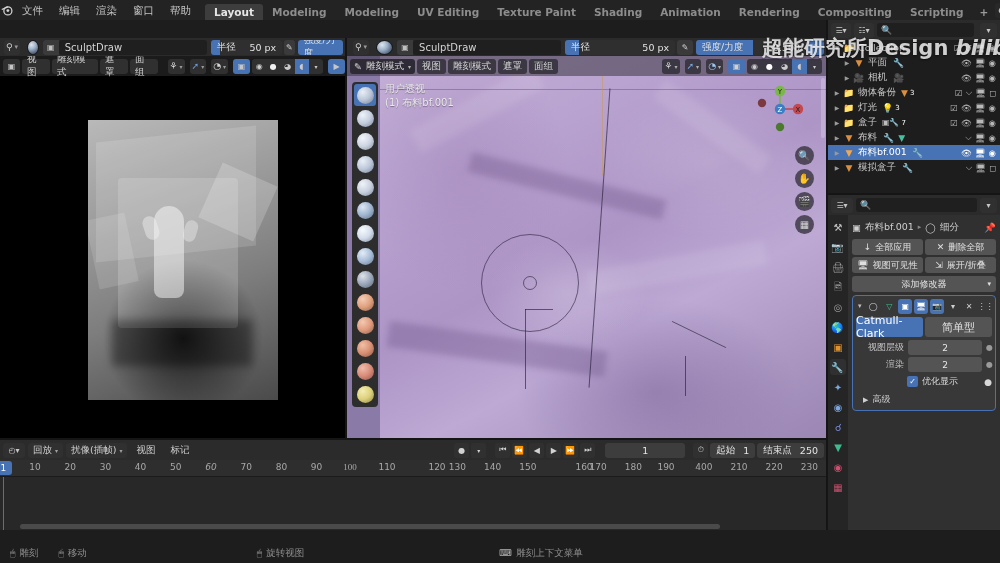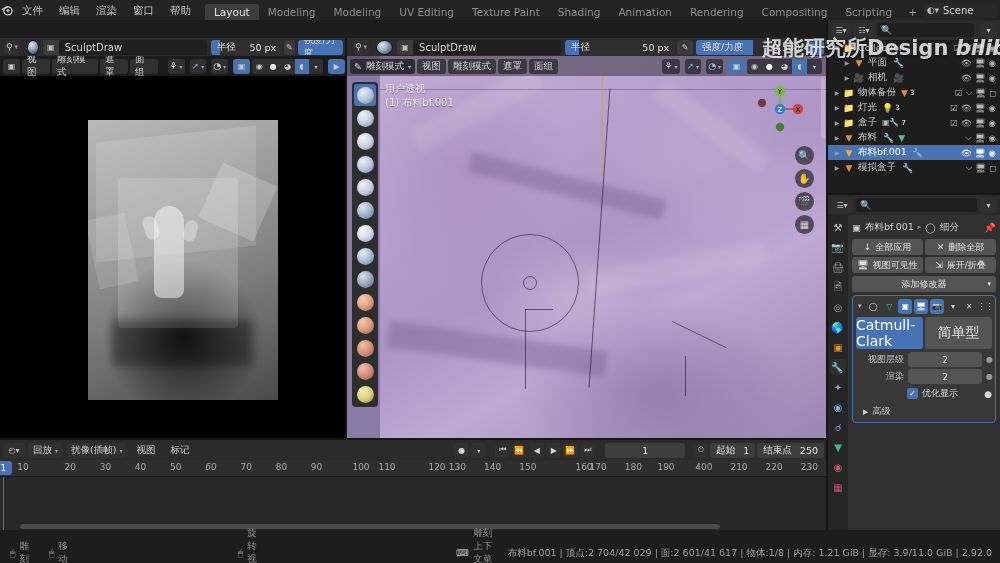--- a/index.html
+++ b/index.html
@@ -12,21 +12,21 @@
   }
   .app { position:relative; width:1000px; height:563px; }
 
   
   .topbar {
     position:absolute; left:0; top:0; width:1000px; height:20px;
     background:#232323; display:flex; align-items:center;
   }
   .blender-logo { width:22px; height:20px; display:flex; align-items:center; justify-content:center; }
   .menu-item { padding:0 8px; height:20px; line-height:20px; color:#c3c3c3; font-size:10.5px; white-space:nowrap; }
-  .wstabs { display:flex; align-items:flex-end; height:20px; margin-left:6px; }
+  .wstabs { display:flex; align-items:flex-end; height:20px; margin-left:6px;font-weight:bold; }
   .wstab {
     padding:0 9px; height:16px; line-height:16px; font-size:10.5px;
     color:#8d8d8d; border-radius:3px 3px 0 0; white-space:nowrap;
   }
   .wstab.active { background:#3d3d3d; color:#e6e6e6; }
   .wstab.plus { color:#9a9a9a; padding:0 7px; }
   .topbar-right { margin-left:auto; display:flex; align-items:center; height:20px; padding-right:3px; gap:2px; }
   .scenefield {
     display:flex; align-items:center; height:15px; background:#282828; border-radius:3px;
     padding:0 2px; gap:3px;
@@ -174,21 +174,21 @@
     display:flex; align-items:center; justify-content:center; gap:4px;
     font-size:9px; color:#e0e0e0;
   }
   .addmod { height:16px; background:#545454; border-radius:3px; display:flex; align-items:center; justify-content:center; font-size:9px; color:#e2e2e2; margin:3px 0; position:relative;}
   .addmod .ch { position:absolute; right:5px; font-size:7px;}
   .modbox { border:1px solid #4772b3; border-radius:4px; background:#383838; padding:2px;}
   .mod-head { display:flex; align-items:center; gap:2px; height:16px;}
   .mod-ic { width:15px; height:15px; border-radius:3px; display:flex; align-items:center; justify-content:center; font-size:8px; color:#cfcfcf;}
   .mod-ic.on { background:#4772b3; color:#fff;}
   .seg { display:flex; gap:2px; margin:3px 1px;}
-  .seg div { flex:1; height:32px; border-radius:3px; background:#545454; display:flex; align-items:center; justify-content:center; font-size:14px; color:#e2e2e2;}
+  .seg div { flex:1; height:20px; border-radius:3px; background:#545454; display:flex; align-items:center; justify-content:center; font-size:11px; color:#e2e2e2;}
   .seg div.on { background:#4772b3; color:#fff;}
   .frow { display:flex; align-items:center; gap:4px; margin:2px 1px; font-size:9px;}
   .frow .fl { width:48px; text-align:right; color:#c6c6c6;}
   .frow .fv { flex:1; height:15px; background:#545454; border-radius:3px; display:flex; align-items:center; justify-content:center; color:#e8e8e8;}
   .frow .dot { width:6px; text-align:center; color:#9a9a9a; font-size:8px;}
   .cbrow { display:flex; align-items:center; gap:4px; margin:3px 1px 2px 52px; font-size:9px;}
   .cb { width:11px; height:11px; border-radius:2px; background:#4772b3; color:#fff; font-size:8px; display:flex; align-items:center; justify-content:center;}
   .adv { display:flex; align-items:center; gap:4px; margin:5px 1px 2px 8px; font-size:9px; color:#cfcfcf;}
 
   
@@ -736,30 +736,30 @@
           <span>1</span>
         </div>
         <div class="sefield">
           <span>结束点</span>
           <span>250</span>
         </div>
       </div>
     </div>
 
     <div class="tl-ruler" id="tl-ruler">
-        <div class="tick" style="left: 23px;">10</div>
+        <div class="tick" style="left: 35px;">10</div>
         <div class="tick" style="left: 70.2px;">20</div>
         <div class="tick" style="left: 105.4px;">30</div>
         <div class="tick" style="left: 140.6px;">40</div>
         <div class="tick" style="left: 175.8px;">50</div>
         <div class="tick" style="left: 211px; font-style: italic;">60</div>
         <div class="tick" style="left: 246.2px;">70</div>
         <div class="tick" style="left: 281.4px;">80</div>
         <div class="tick" style="left: 316.6px;">90</div>
-        <div class="tick" style="left: 361px;">100</div>
+        <div class="tick" style="left: 350px; font-family: Liberation Serif, serif;">100</div>
         <div class="tick" style="left: 387px;">110</div>
         <div class="tick" style="left: 437px;">120</div>
         <div class="tick" style="left: 457.4px;">130</div>
         <div class="tick" style="left: 492.6px;">140</div>
         <div class="tick" style="left: 527.8px;">150</div>
         <div class="tick" style="left: 584px;">160</div>
         <div class="tick" style="left: 598.2px;">170</div>
         <div class="tick" style="left: 633.4px;">180</div>
         <div class="tick" style="left: 666px;">190</div>
         <div class="tick" style="left: 703.8px;">400</div>
@@ -792,16 +792,15 @@
       <span>移动</span>
     </div>
     <div class="sb-item" style="margin-left:150px;">
       <span class="sb-ic">🖱</span>
       <span>旋转视图</span>
     </div>
     <div class="sb-item" style="margin-left:175px;">
       <span class="sb-ic">⌨</span>
       <span>雕刻上下文菜单</span>
     </div>
-    <div class="sb-right">布料bf.001 | 顶点:2 704/42 029 | 面:2 601/41 617 | 物体:1/8 | 内存: 1.21 GiB | 显存: 3.9/11.0 GiB | 2.92.0</div>
   </div>
 
 </div>
 
 </body></html>

